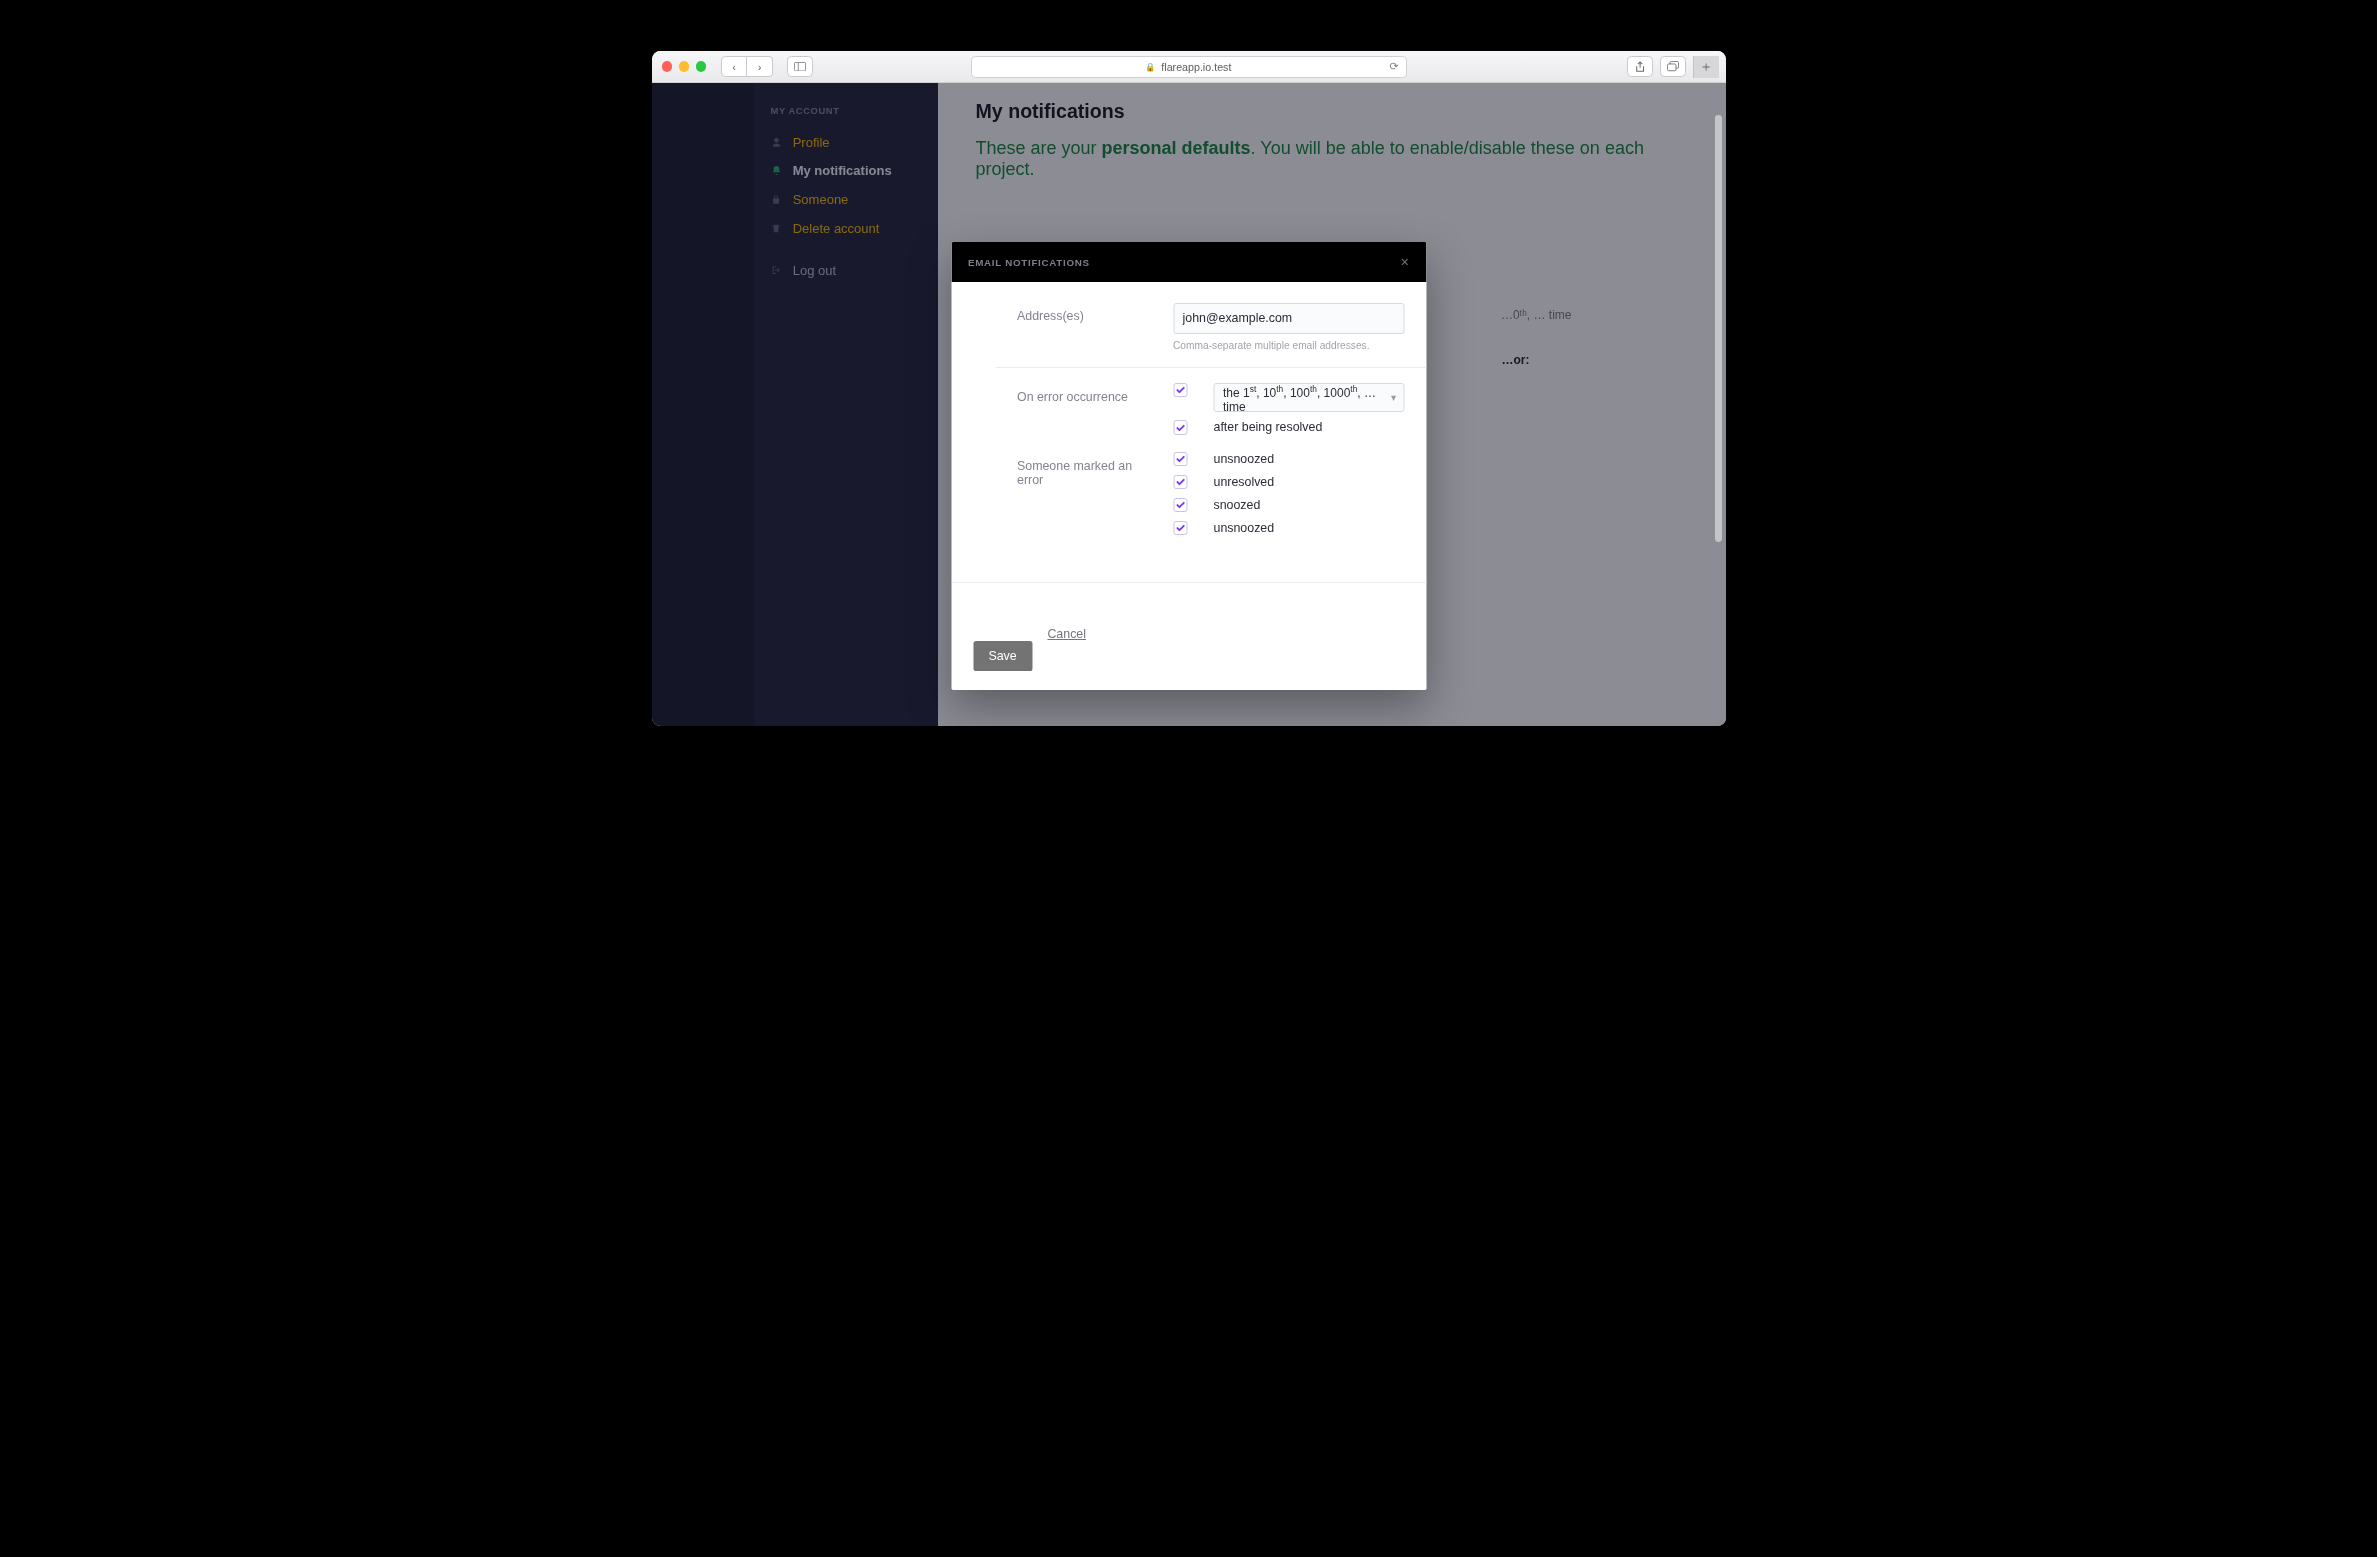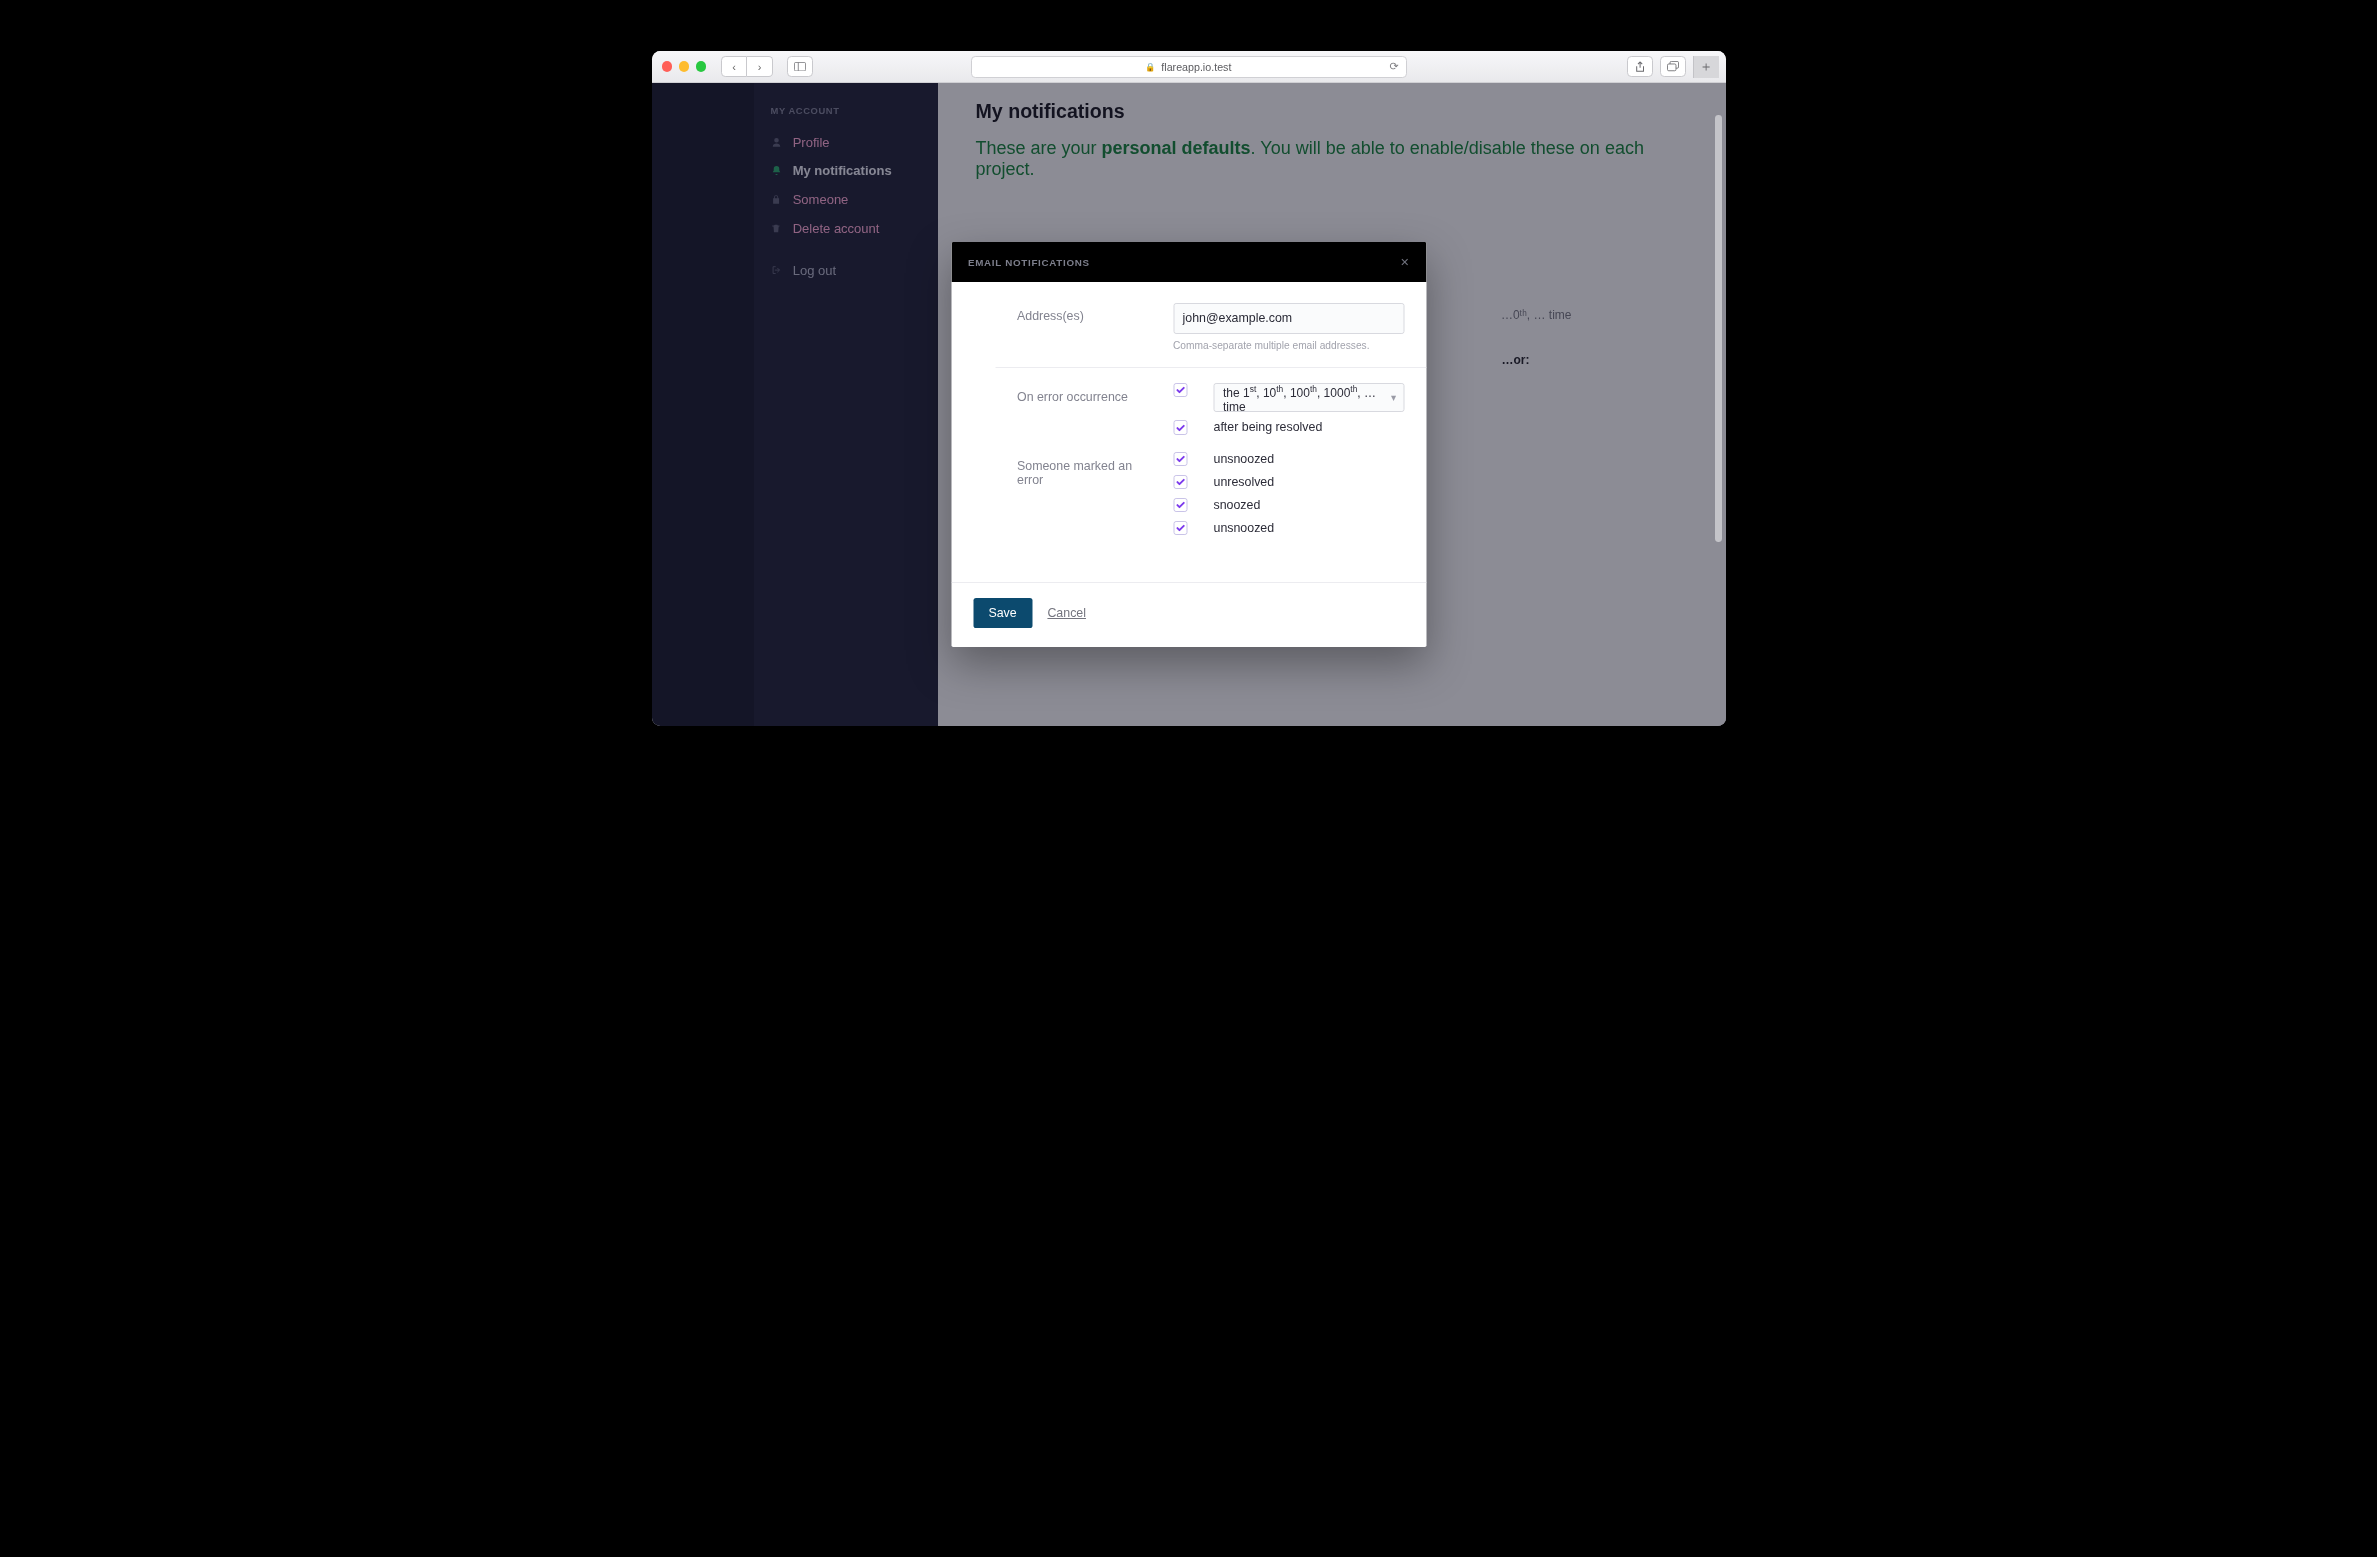--- a/index.html
+++ b/index.html
@@ -88,21 +88,21 @@
     background:#20223a;
     padding:22px 0 0 0;
     margin-left:102px;
   }
   .sidebar-heading {
     font-size:9.4px; letter-spacing:0.6px; font-weight:600;
     color:#7d7f96; padding:0 17px 12px;
   }
   .side-item {
     display:flex; align-items:center; gap:10.2px;
-    padding:6.8px 17px; font-size:13px; color:#f9a8d4;
+    padding:6.8px 17px; font-size:13px; color:#eab308;
   }
   .side-item.active { color:#e8e9f4; font-weight:600; }
   .side-item.active .side-icon { color:#28a46c; }
   .side-icon { width:12px; color:#5e6079; display:flex; justify-content:center; }
   .side-divider { height:13.7px; }
   .logout-item { color:#b3b5c9; }
 
   .content-panel {
     flex:1; background:#f3f3f6; overflow:hidden;
     padding:17px 34px 34px 38px;
@@ -190,22 +190,22 @@
     color:#9a9ba6; font-size:10.2px;
   }
   sup { font-size:.7em; }
 
   .modal-footer {
     border-top:0.9px solid #ececf0;
     padding:15.4px 22px 19px;
     display:flex; align-items:center; gap:15.4px;
   }
   .btn-primary {
-    background:#0c4a6e; color:#fff; border:none; border-radius:2.6px;
-    padding:7.7px 15.4px; font-size:12.4px; font-weight:500; cursor:pointer;
+    background:#737373; color:#fff; border:none; border-radius:2.6px;
+    padding:7.7px 15.4px; font-size:12.4px; font-weight:500; cursor:pointer;margin-top:43px;
   }
   .btn-link {
     color:#74757f; text-decoration:underline; font-size:12.4px; cursor:pointer;
   }
 
   
   .fake-scrollbar {
     position:absolute; right:1.7px; top:32px; bottom:1.7px; width:10.2px;
     background:rgba(0,0,0,0);
   }

